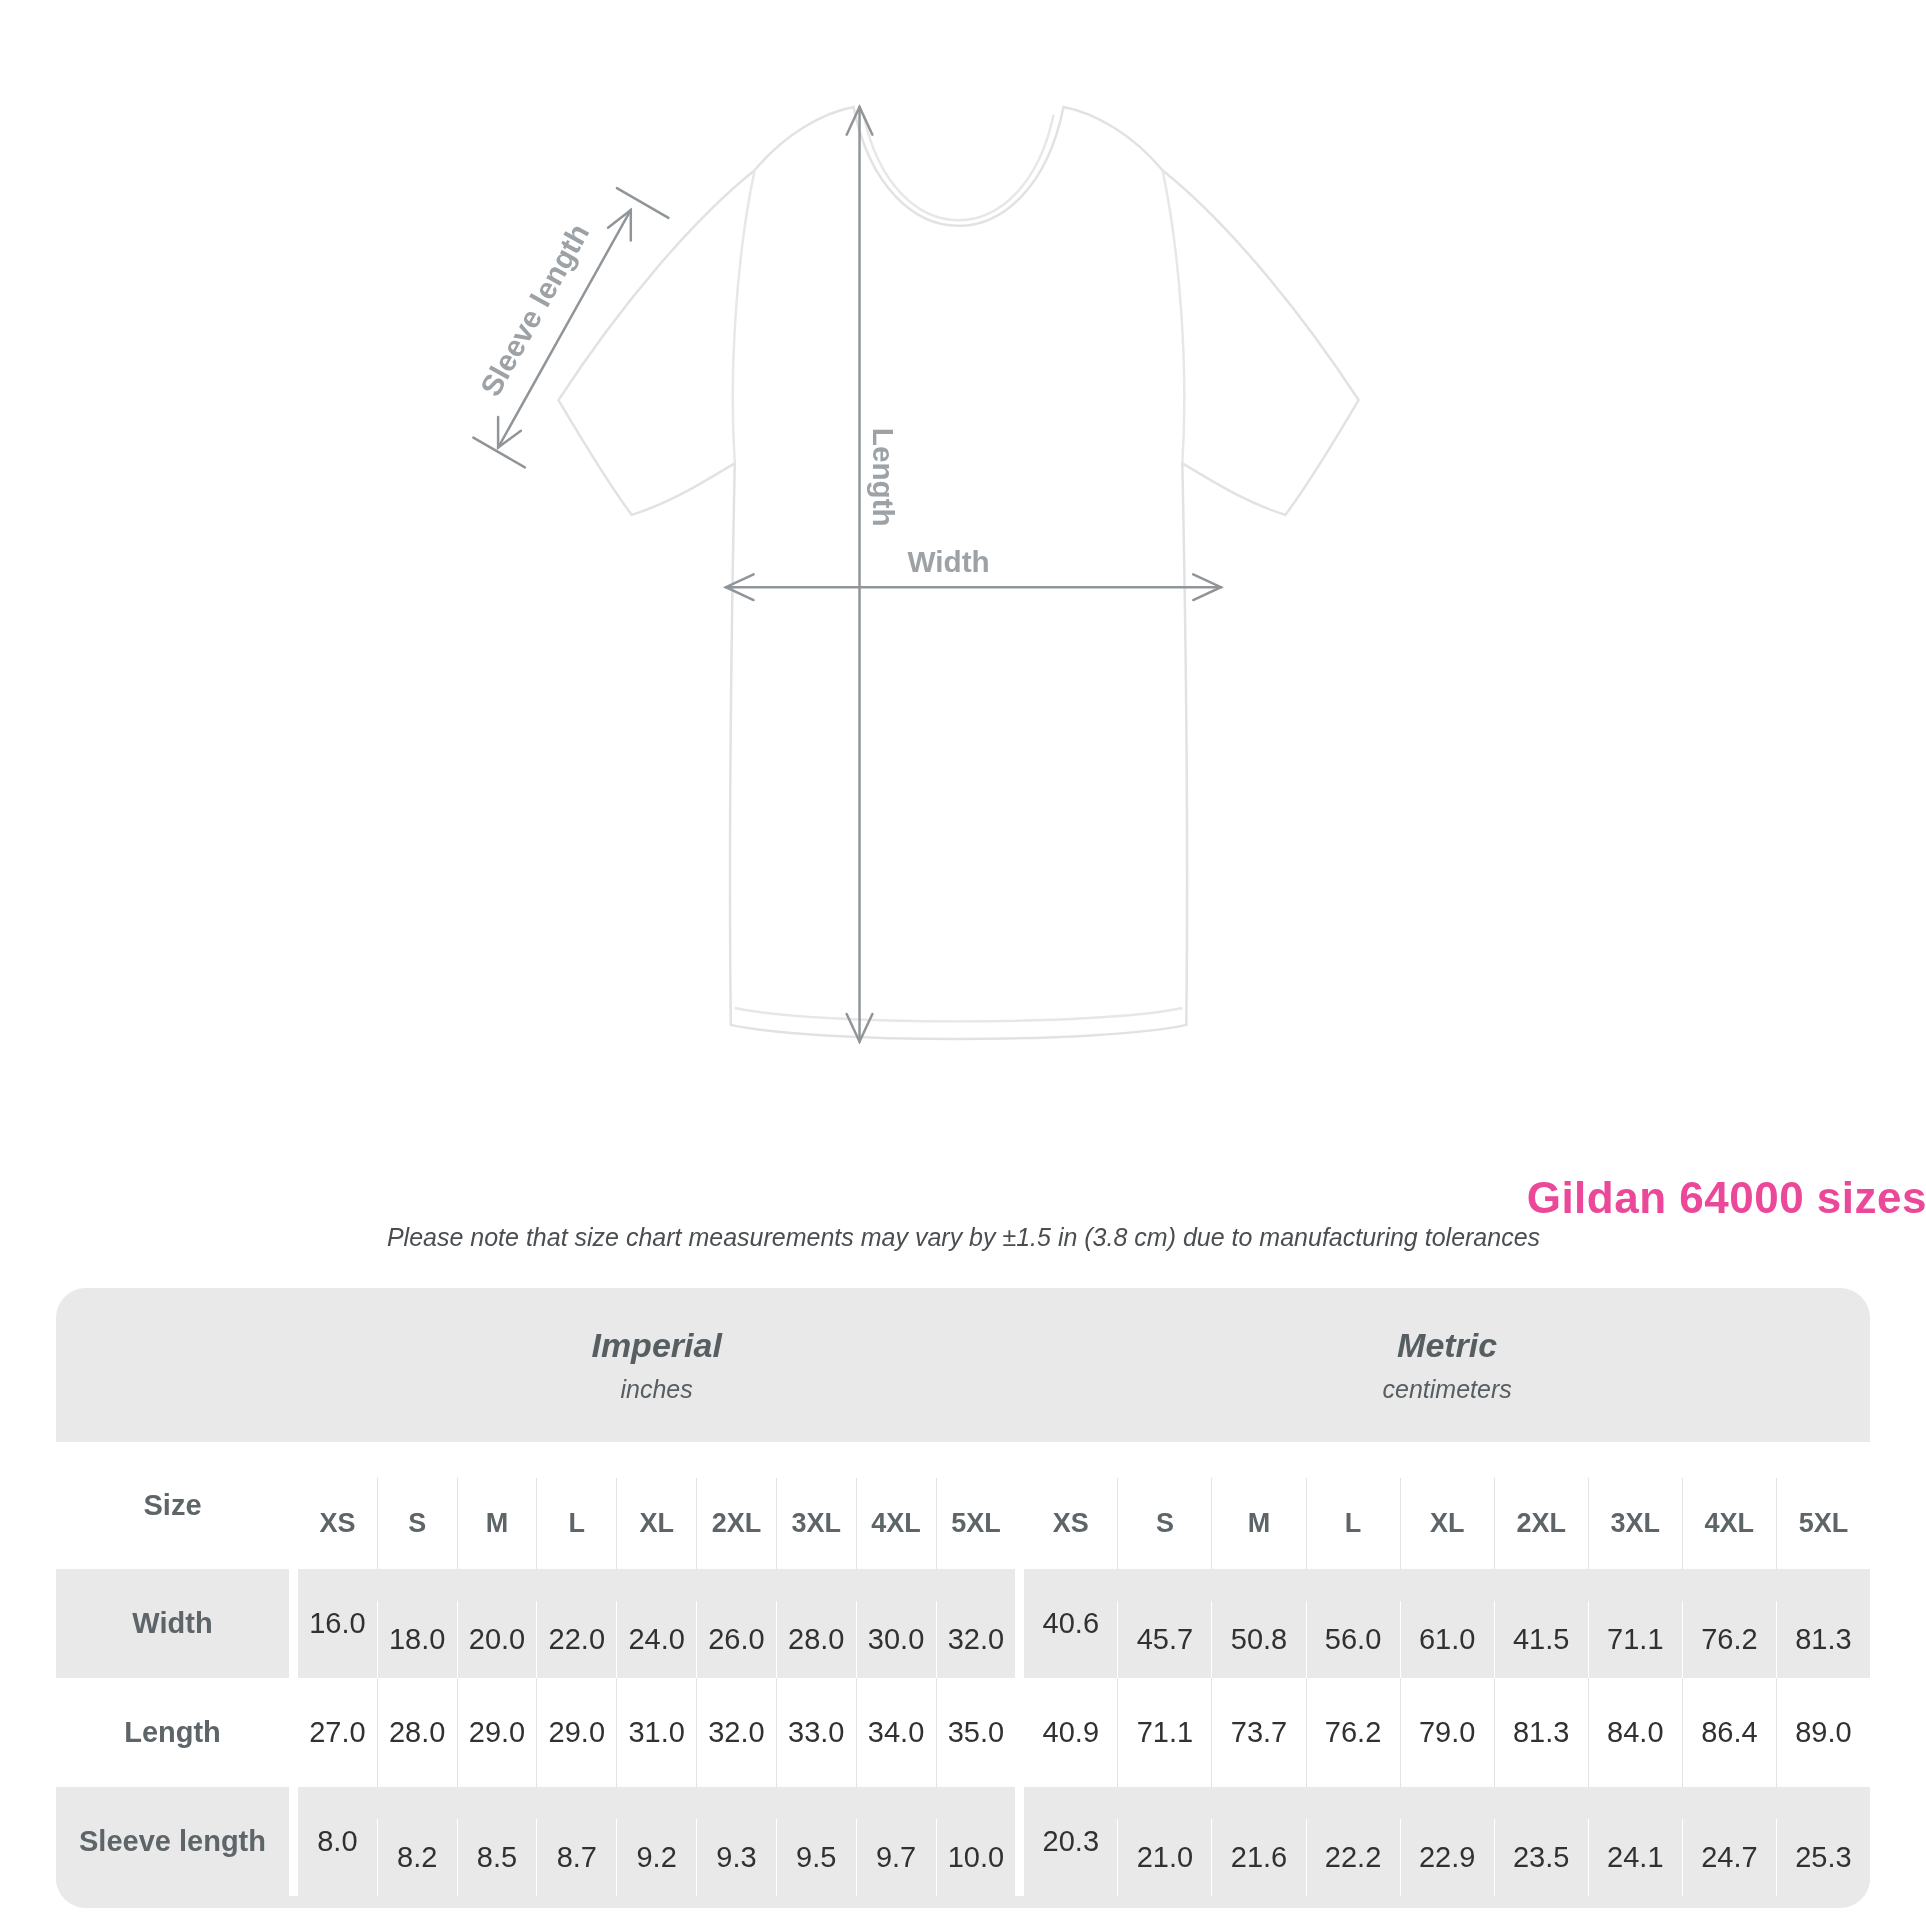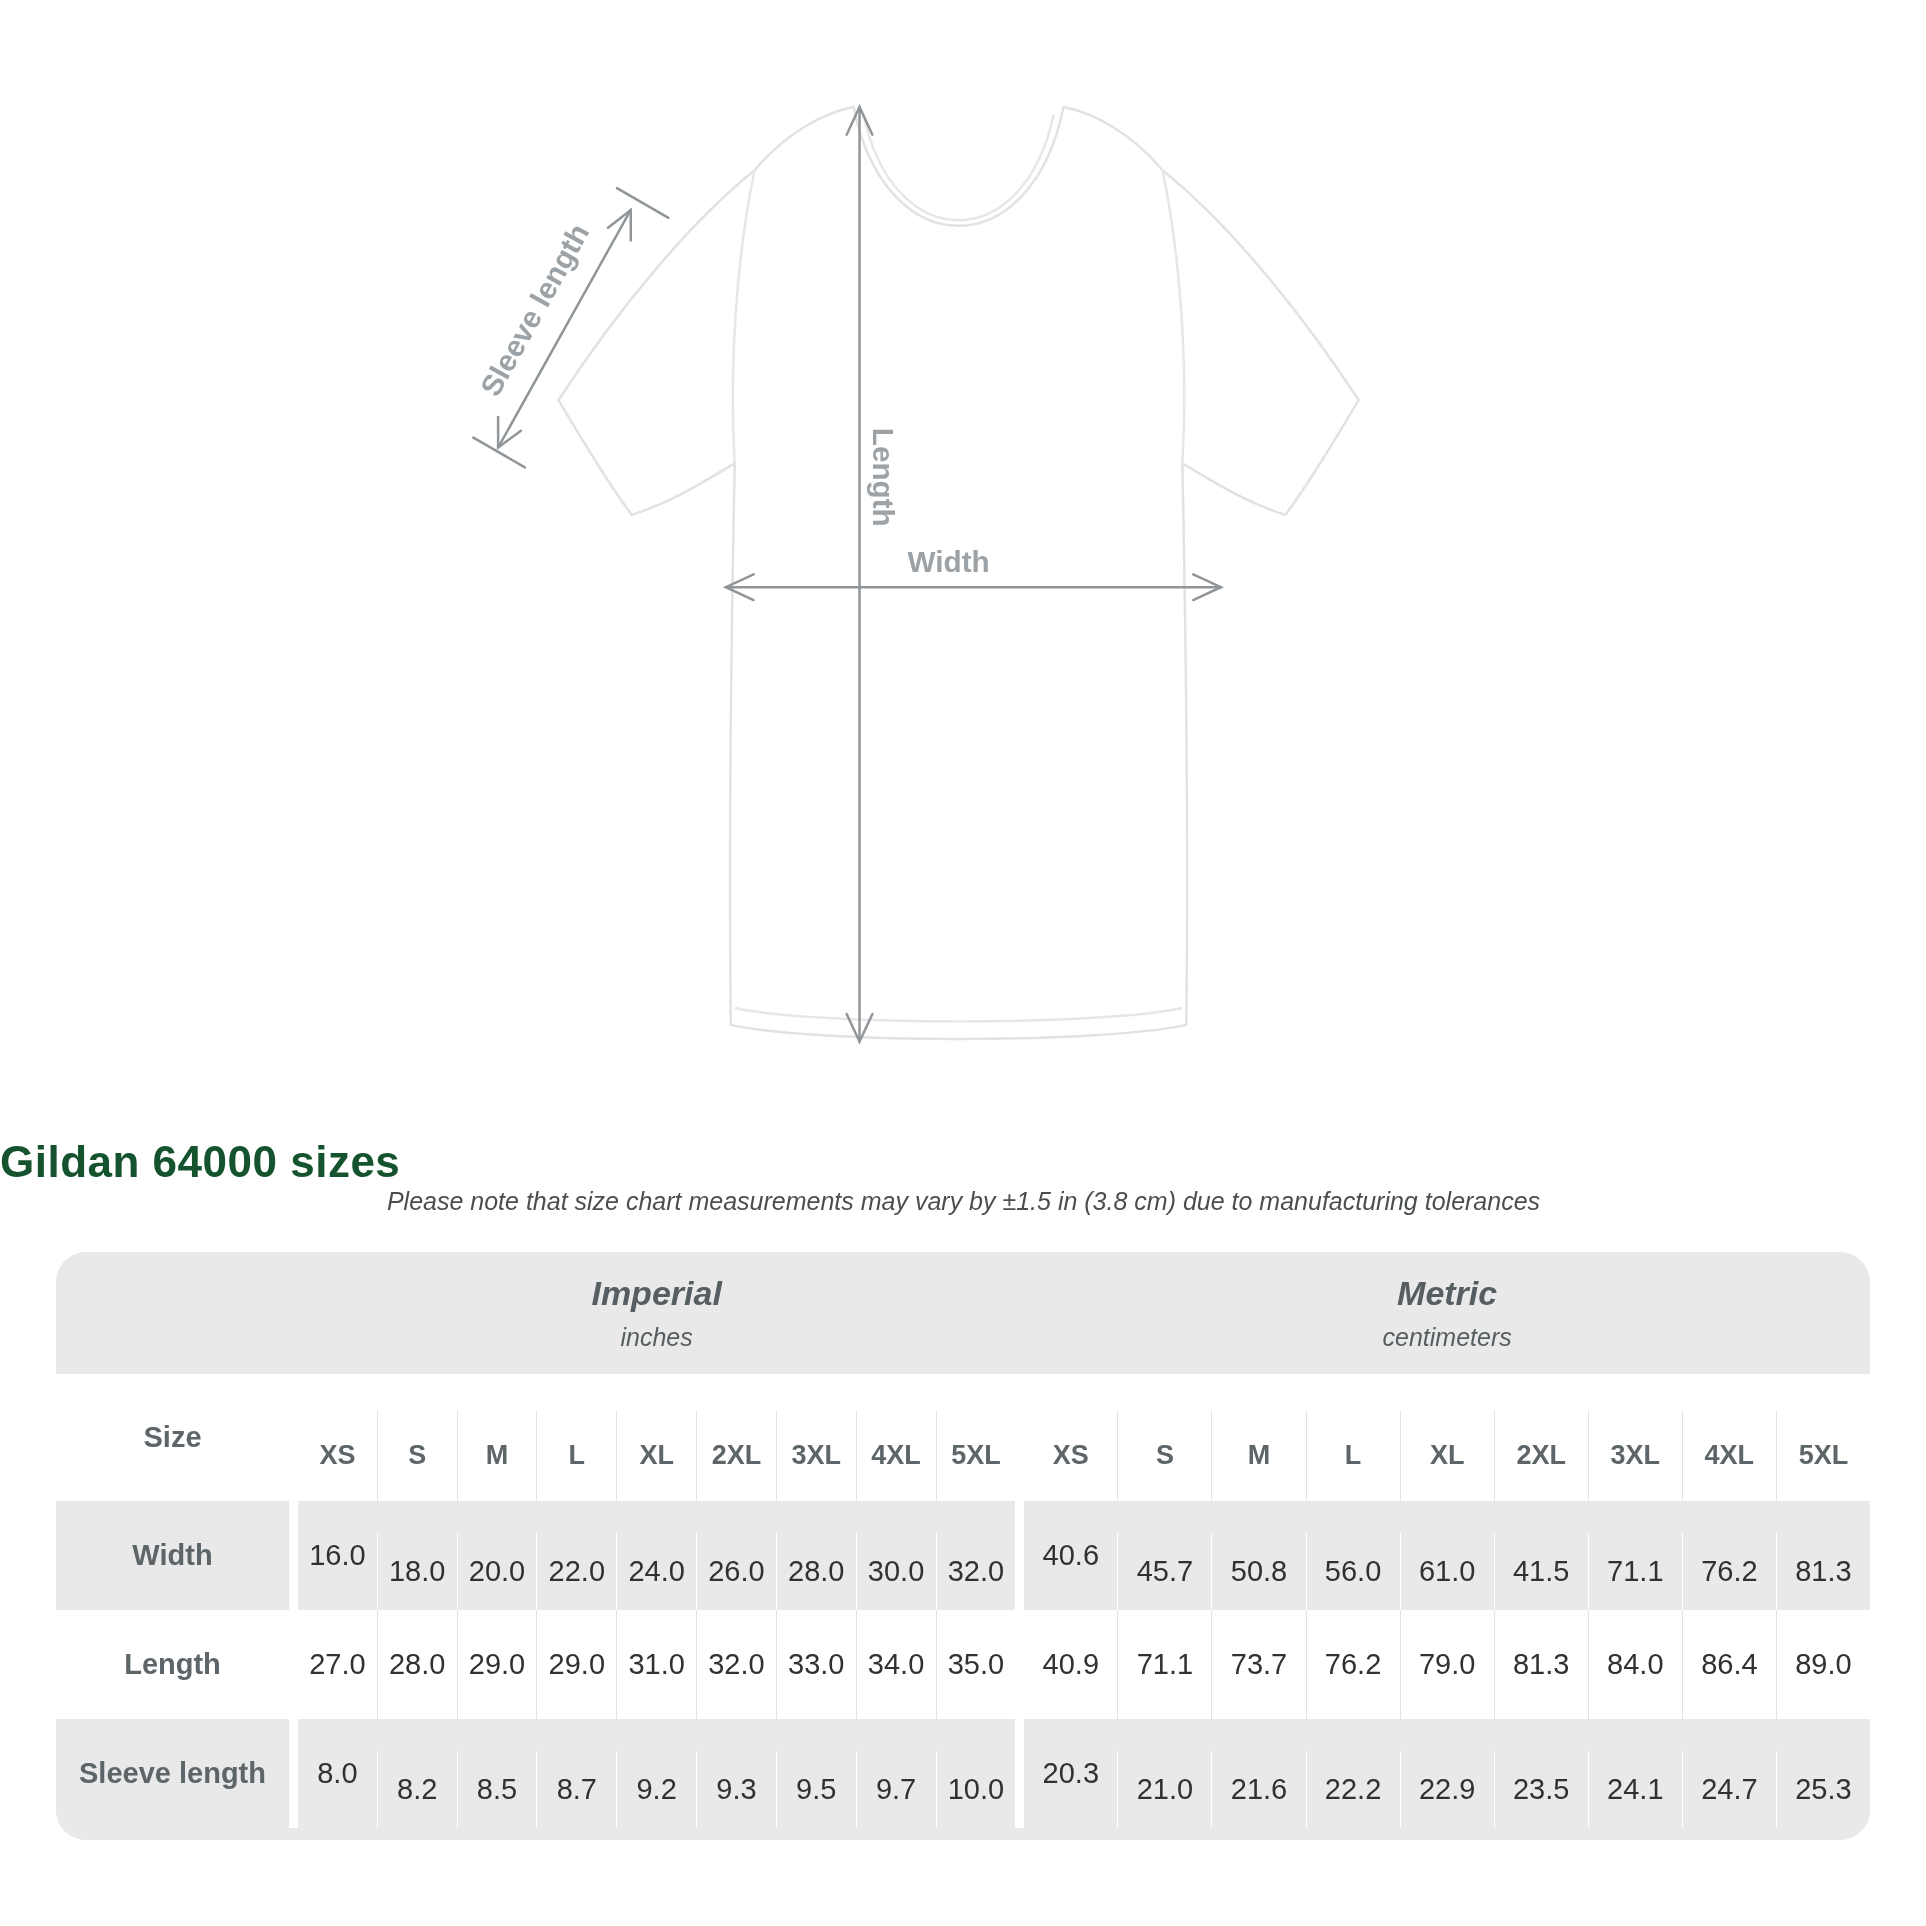--- a/index.html
+++ b/index.html
@@ -12,41 +12,41 @@
   
   .figure { position:relative; width:1927px; height:1109px; }
   .figure svg { position:absolute; left:0; top:0; }
   .ann-line { stroke:#8f9598; stroke-width:2.5; fill:none; stroke-linecap:round; }
   .shirt-outline { fill:#ffffff; stroke:#e2e2e4; stroke-width:2.5; }
   .shirt-detail { fill:none; stroke:#e7e7e9; stroke-width:2.5; }
   .ann-text { font-family:"Liberation Sans", sans-serif; font-size:30px; font-weight:bold; fill:#9ca2a5; }
 
   
   .chart-title {
-    margin-top:28px; text-align:left; font-size:44px; font-weight:bold;
-    color:#14532d; letter-spacing:0.5px;
+    margin-top:64px; text-align:right; font-size:44px; font-weight:bold;
+    color:#ec4899; letter-spacing:0.5px;
   }
   .chart-subtitle {
     text-align:center; font-style:italic;
     font-size:25px; color:#4b4e50;
   }
 
   
   .size-table {
     margin:36px 56px 0 56px; width:1814px;
     background:#e9e9e9; border-radius:30px; overflow:hidden;
     padding-bottom:12px;
   }
   .t-row { display:flex; align-items:stretch; }
   .label-cell {
     flex:0 0 233px; display:flex; align-items:center; justify-content:center;
     font-size:29px; font-weight:bold; color:#5d6569; text-align:center;
   }
   .gutter { flex:0 0 9px; background:#ffffff; }
-  .header-band { height:122px; }
+  .header-band { height:154px; }
   .header-band .gutter { background:transparent; }
   .group-head {
     display:flex; flex-direction:column; align-items:center; justify-content:center;
   }
   .group-head.imperial { flex:726 1 0; }
   .group-head.metric { flex:856 1 0; }
   .group-name { font-size:34px; font-weight:bold; font-style:italic; color:#565e62; }
   .group-unit { margin-top:10px; font-size:25px; font-style:italic; color:#565e62; }
 
   .section { display:flex; align-items:stretch; }

